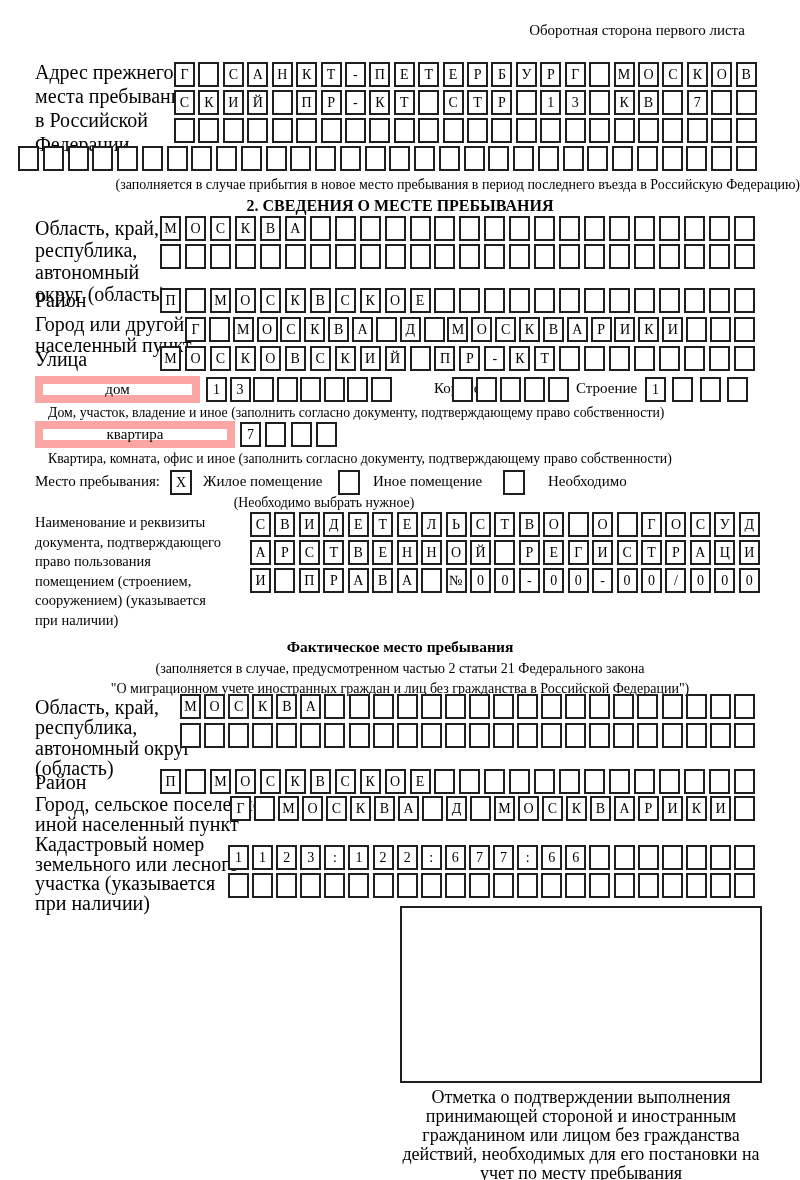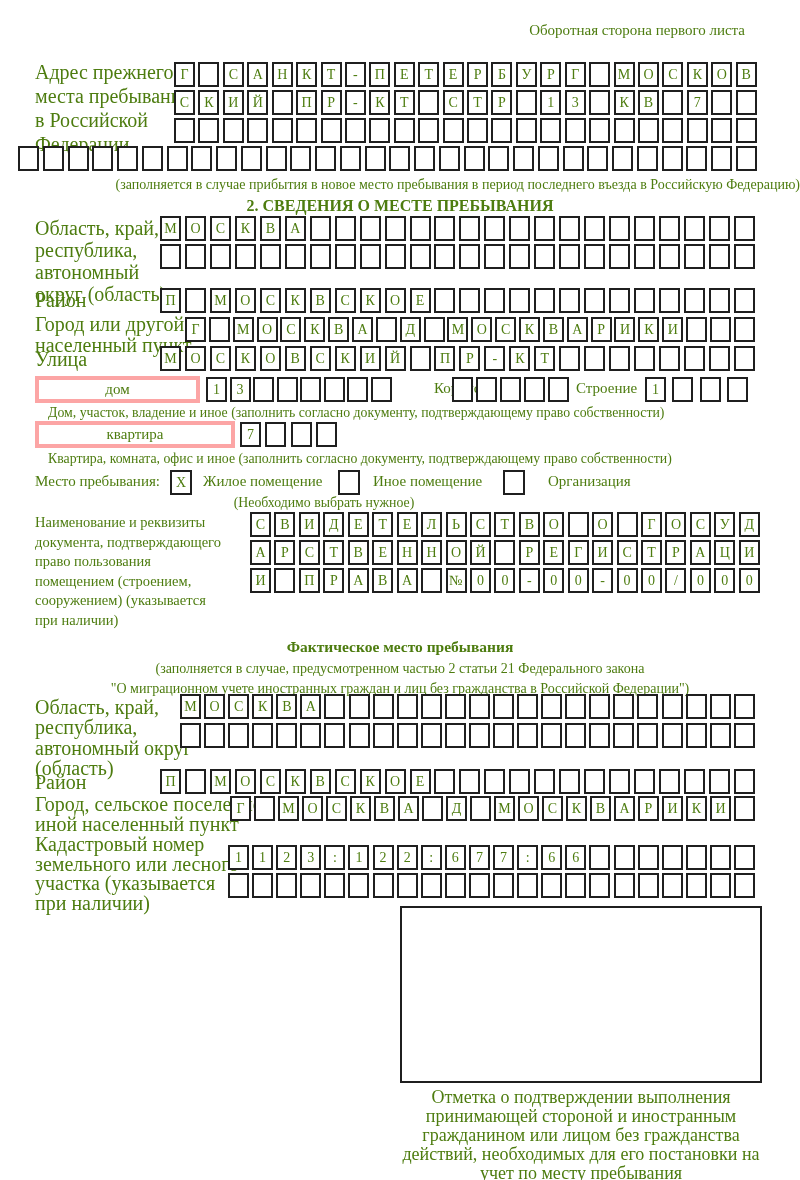--- a/index.html
+++ b/index.html
@@ -1,33 +1,33 @@
 <!DOCTYPE html>
 <html><head>
 <meta charset="utf-8">
 <style>
   html,body { margin:0; padding:0; background:#ffffff; }
   .page {
     position:relative; width:800px; height:1180px; background:#ffffff;
-    font-family:"Liberation Serif","DejaVu Serif",serif; color:#4d7c0f;
+    font-family:"Liberation Serif","DejaVu Serif",serif; color:#000000;
     overflow:hidden;
   }
   .cells { position:absolute; display:flex; justify-content:space-between; }
   .cell {
     flex:0 0 21px; width:21px; height:25px; box-sizing:border-box;
     border:2px solid #1f1f1f; background:#fff;
     display:flex; align-items:center; justify-content:center;
     font-size:14px; line-height:1;
   }
   .lbl { position:absolute; font-size:20px; line-height:24px; white-space:pre-line; }
   .cap { position:absolute; font-size:13.8px; white-space:nowrap; }
   .note-center { position:absolute; left:0; right:0; text-align:center; font-size:14px; }
   .h-bold { position:absolute; left:0; right:0; text-align:center; font-weight:bold; font-size:16px; }
   .widebox {
-    position:absolute; box-sizing:border-box; border:4px solid #fca5a5; background:#fff;
+    position:absolute; box-sizing:border-box; border:8px solid #fca5a5; background:#fff;
     display:flex; align-items:center; justify-content:center; font-size:15px;
   }
   .checkbox {
     position:absolute; width:22px; height:25px; box-sizing:border-box;
     border:2px solid #1f1f1f; background:#fff;
     display:flex; align-items:center; justify-content:center; font-size:14px;
   }
   .opt { position:absolute; font-size:15px; white-space:nowrap; }
   .stampbox { position:absolute; box-sizing:border-box; border:2.5px solid #1f1f1f; background:#fff; }
   .corner { position:absolute; font-size:15px; white-space:nowrap; }
@@ -335,21 +335,21 @@
       <span class="cell"></span>
     </div>
   <div class="cap" style="left:48px; top:451px;">Квартира, комната, офис и иное (заполнить согласно документу, подтверждающему право собственности)</div>
 
   <div class="opt" style="left:35px; top:473px;text-align:right;">Место пребывания:</div>
   <div class="checkbox" style="left:170px; top:470px;">X</div>
   <div class="opt" style="left:203px; top:473px;">Жилое помещение</div>
   <div class="checkbox" style="left:338px; top:470px;"></div>
   <div class="opt" style="left:373px; top:473px;">Иное помещение</div>
   <div class="checkbox" style="left:503px; top:470px;"></div>
-  <div class="opt" style="left:548px; top:473px;">Организация</div>
+  <div class="opt" style="left:548px; top:473px;">Необходимо</div>
   <div class="cap" style="left:184px; top:495px; width:280px; text-align:center;">(Необходимо выбрать нужное)</div>
 
   <div class="lbl" style="left:35px; top:513px; line-height:19.5px; font-size:14.5px;">Наименование и реквизиты
 документа, подтверждающего
 право пользования
 помещением (строением,
 сооружением) (указывается
 при наличии)</div>
   <div class="cells" style="left:250px; top:512px; width:510px;">
       <span class="cell">С</span>

